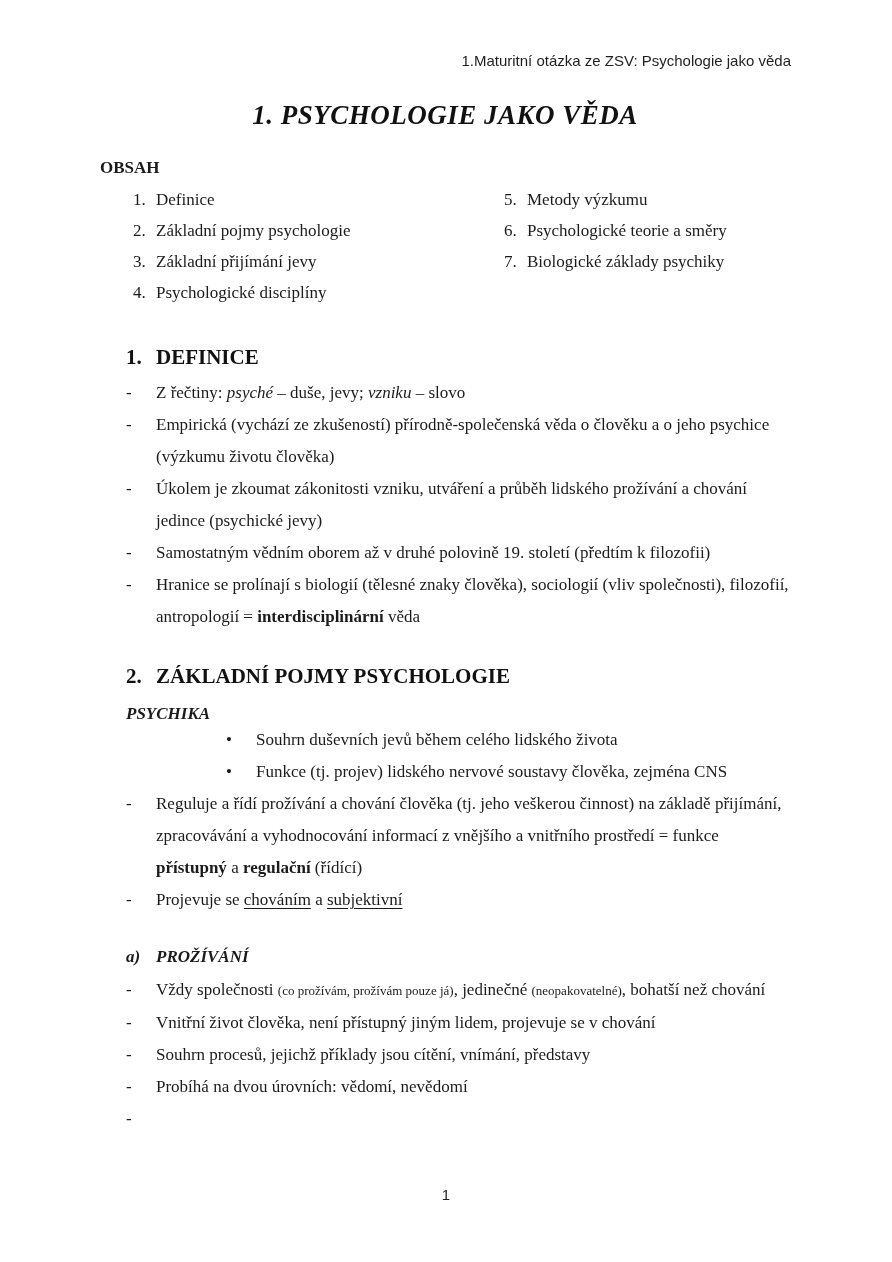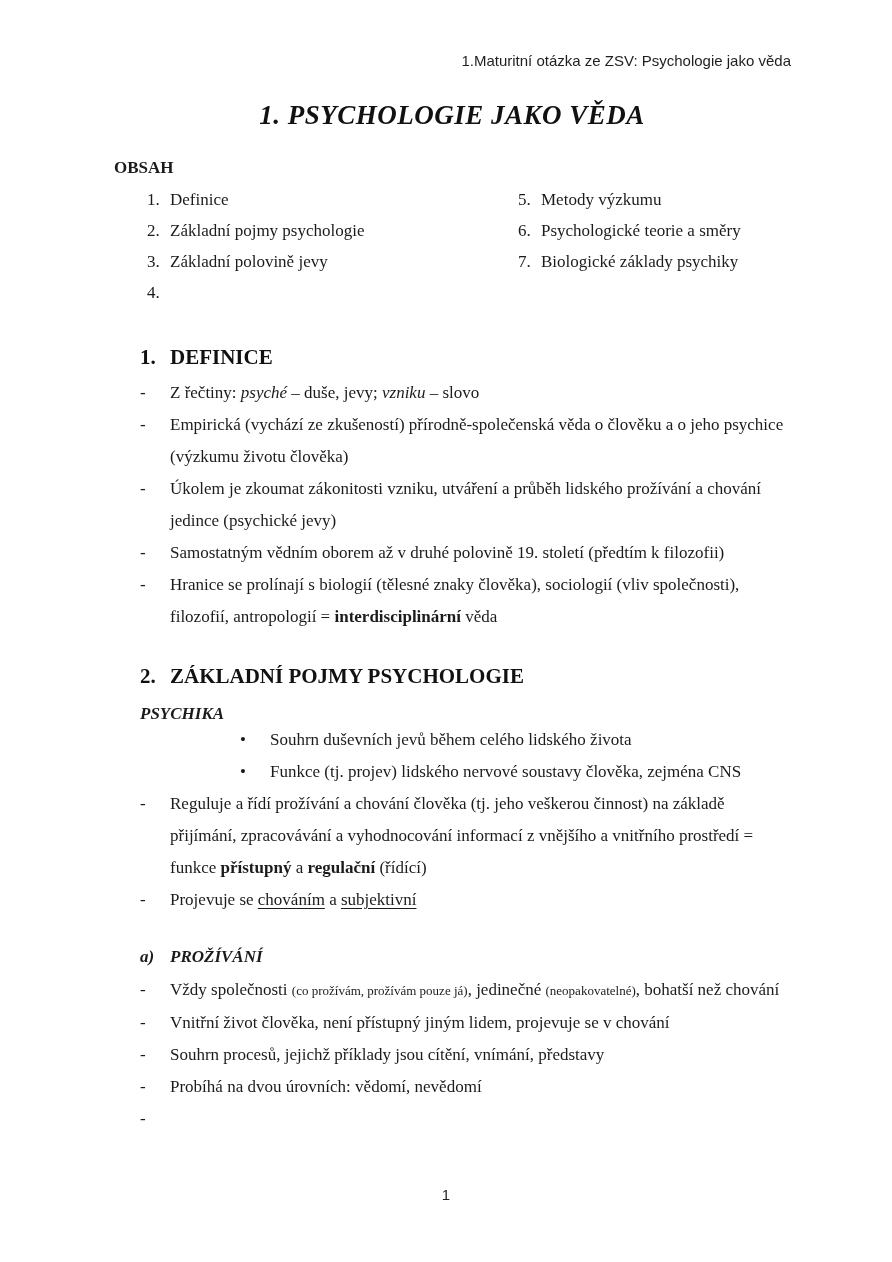--- a/index.html
+++ b/index.html
@@ -7,21 +7,21 @@
   .page {
     width:892px; height:1262px; background:#ffffff; position:relative;
     font-family:"Liberation Serif","DejaVu Serif",serif;
     color:#1b1b1b; overflow:hidden;
   }
   .doc-header {
     position:absolute; top:52px; right:101px;
     font-family:"Liberation Sans","DejaVu Sans",sans-serif;
     font-size:15px; color:#1f1f1f;
   }
-  .content { padding:100px 102px 0 68px;margin-left:46px; }
+  .content { padding:100px 102px 0 100px; }
   .doc-title {
     text-align:center; font-size:27px; font-weight:bold; font-style:italic;
     letter-spacing:0.5px; color:#111;
   }
   .toc-heading { margin-top:27px; font-size:17px; font-weight:bold; }
   .toc { display:flex; margin-top:6px; margin-left:33px; }
   .toc-col { display:flex; flex-direction:column; }
   .toc-col-left  { width:371px; }
   .toc-col-right { flex:1; }
   .toc-row { display:flex; line-height:31px; font-size:17px; }
@@ -73,24 +73,25 @@
         <div class="toc-row">
           <span class="toc-num">1.</span>
           <span>Definice</span>
         </div>
         <div class="toc-row">
           <span class="toc-num">2.</span>
           <span>Základní pojmy psychologie</span>
         </div>
         <div class="toc-row">
           <span class="toc-num">3.</span>
-          <span>Základní polovině jevy</span>
+          <span>Základní přijímání jevy</span>
         </div>
         <div class="toc-row">
           <span class="toc-num">4.</span>
+          <span>Psychologické disciplíny</span>
         </div>
       </div>
       <div class="toc-col toc-col-right">
         <div class="toc-row">
           <span class="toc-num">5.</span>
           <span>Metody výzkumu</span>
         </div>
         <div class="toc-row">
           <span class="toc-num">6.</span>
           <span>Psychologické teorie a směry</span>

